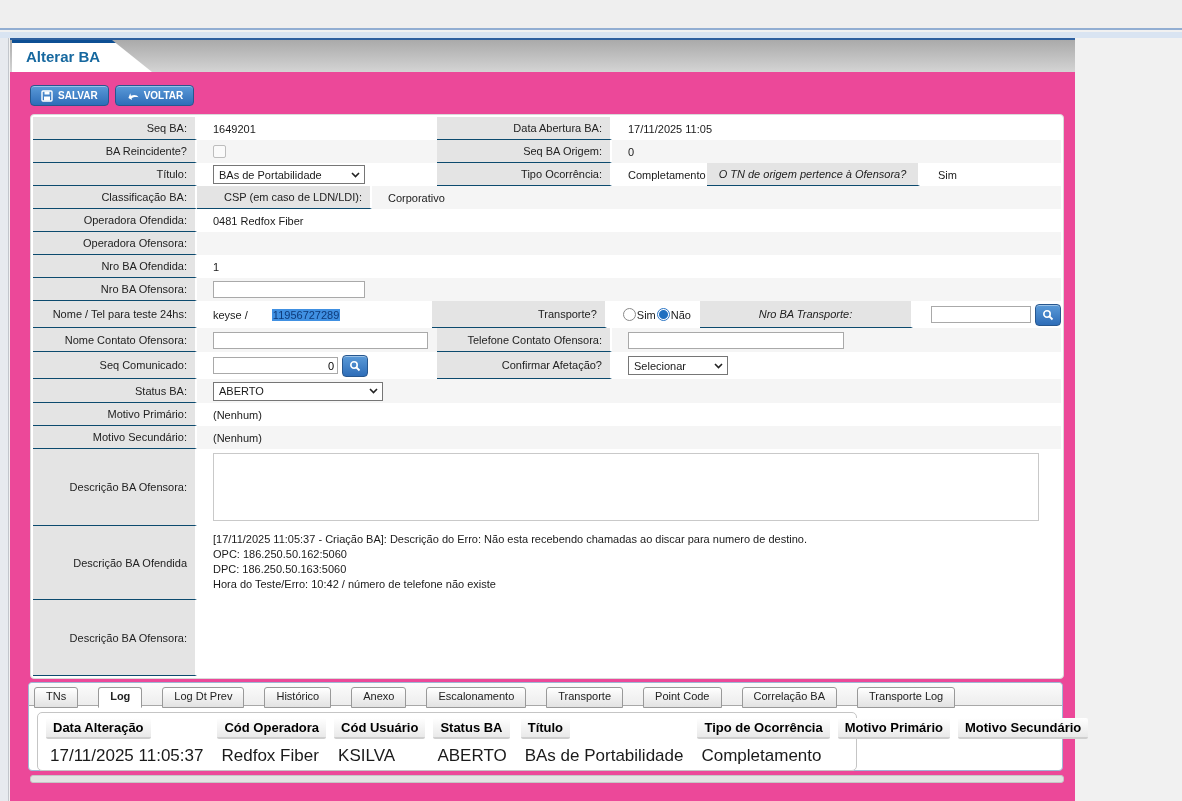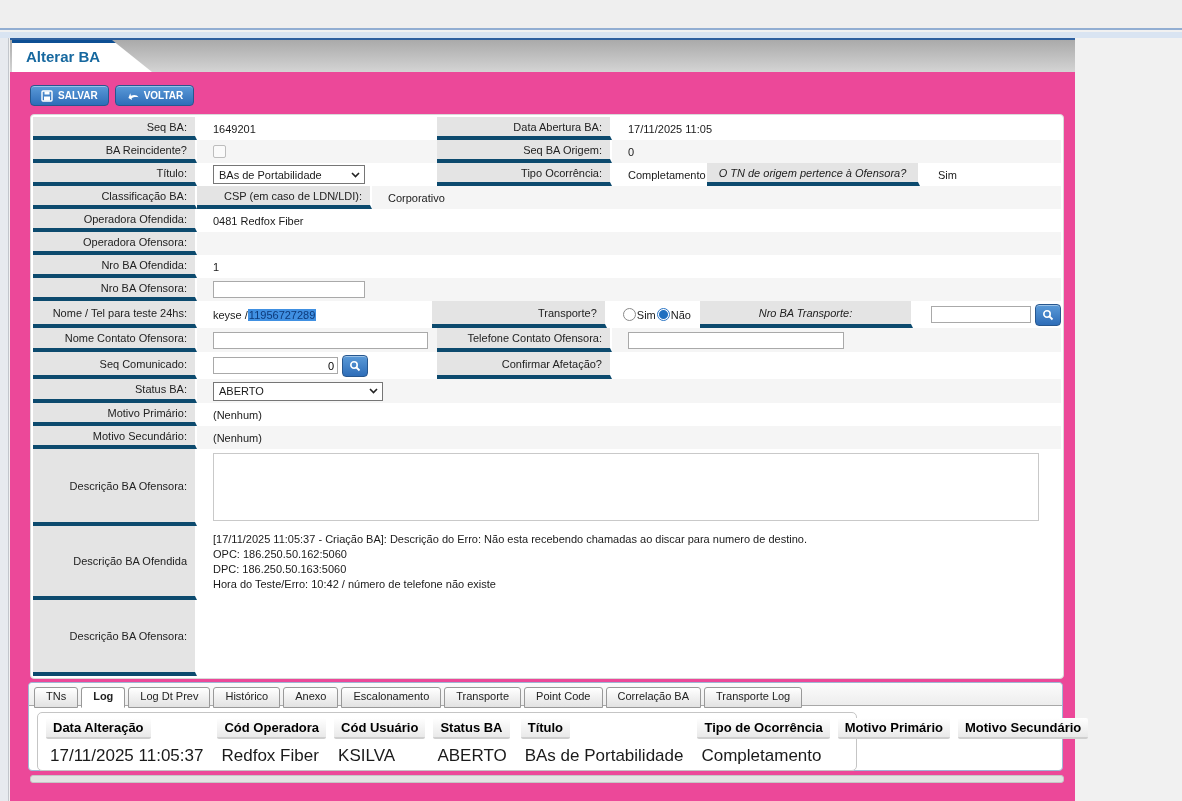--- a/index.html
+++ b/index.html
@@ -28,21 +28,21 @@
     border-radius:4px; color:#fff; font-size:10px; font-weight:bold; cursor:pointer;
     box-shadow:inset 0 1px 0 rgba(255,255,255,.4); }
 
   
   .form-panel { margin-left:20px; width:1034px; border:1px solid #d9d9d9;
     border-radius:4px; background:#fff; overflow:hidden; padding:2px; }
   .frow { display:flex; width:100%; background:#fff; }
   .frow.alt { background:#f5f5f5; }
   .cell { display:flex; align-items:center; font-size:11px; color:#1a1a1a; }
   .lbl { background:#e4e4e4; justify-content:flex-end; text-align:right;
-    padding-right:8px; border-right:2px solid #fff; border-bottom:4px solid #0c4a6e;
+    padding-right:8px; border-right:2px solid #fff; border-bottom:1px solid #0c4a6e;
     color:#222; flex:none; }
   .lblL { width:164px; } .valL { width:240px; padding-left:16px; }
   .lblR { width:175px; } .valR { width:95px; padding-left:16px; }
   .lblM { width:213px; justify-content:center; padding-right:0;font-style:italic; }
   .valRR { flex:1; padding-left:18px; }
   .h23 { height:23px; } .h24 { height:24px; } .h27 { height:27px; }
 
   input[type=text] { height:17px; border:1px solid #a9a9a9; background:#fff;
     font-size:11px; font-family:"Liberation Sans",sans-serif; padding:0 3px; }
   .sel { height:19px; border:1px solid #767676; background:#fff; display:inline-flex;
@@ -50,29 +50,29 @@
     cursor:pointer; }
   .chk { width:13px; height:13px; border:1px solid #bdbdbd; background:#fafafa;
     display:inline-block; border-radius:2px; }
   .radio { width:13px; height:13px; border:1px solid #8a8a8a; border-radius:50%;
     background:#fff; display:inline-block; }
   .radio.on { border-color:#2a74c4; background:radial-gradient(circle at 50% 50%, #1f6fc0 0 4px, #fff 5px); }
   .search-btn { width:26px; height:22px; border:1px solid #27578f; border-radius:4px;
     background:linear-gradient(180deg,#5a9ad8,#2e6db8); display:inline-flex;
     align-items:center; justify-content:center; cursor:pointer; margin-left:4px;
     box-shadow:inset 0 1px 0 rgba(255,255,255,.4); }
-  .hl { background:#4090e2; color:#0d3a7a; padding:0 1px; }
+  .hl { background:#4090e2; color:#0d3a7a; padding:0 1px;margin-left:24px; }
   textarea { width:826px; height:68px; border:1px solid #c9c9c9; resize:none;
     font-family:"Liberation Sans",sans-serif; font-size:11px; background:#fff; }
   .desc-lines { font-size:11px; line-height:15px; color:#1a1a1a; padding:6px 0; }
 
   
   .tabs-wrap { margin:3px 0 0 18px; width:1035px; border:1px solid #9fb6d4;
     border-radius:4px; background:#fff; height:89px; }
-  .tab-bar { display:flex; gap:3px; padding:3px 5px 0 5px; height:23px;
+  .tab-bar { display:flex; gap:20px; padding:3px 5px 0 5px; height:23px;
     background:linear-gradient(#fcfcfc,#ededed); border-bottom:1px solid #a8a8a8;
     border-radius:4px 4px 0 0; }
   .tab { background:linear-gradient(#ffffff,#e2e2e2); border:1px solid #999;
     border-radius:3px 3px 0 0; padding:2px 11px 0; font-size:11px; color:#222;
     cursor:pointer; position:relative; top:1px; height:21px; }
   .tab.active { background:#fff; font-weight:bold; border-bottom-color:#fff; z-index:2; }
 
   .log-box { margin:6px 0 0 8px; width:820px; min-height:56px; border:1px solid #c5c5c5;
     border-radius:5px; background:#fff; padding:2px 4px; }
   table.log { border-collapse:collapse; }
@@ -234,20 +234,30 @@
         <span class="search-btn">
           <span>
               <svg width="12" height="12" viewBox="0 0 12 12">
                 <circle cx="5" cy="5" r="3.2" fill="none" stroke="#fff" stroke-width="1.6"></circle>
                 <line x1="7.5" y1="7.5" x2="10.5" y2="10.5" stroke="#fff" stroke-width="1.8"></line>
               </svg>
             </span>
         </span>
       </div>
       <div class="cell lbl lblR h27">Confirmar Afetação?</div>
+      <div class="cell valR" style="width:420px">
+        <div class="sel" style="width:100px">
+          <span>Selecionar</span>
+          <span>
+              <svg width="9" height="6" viewBox="0 0 9 6">
+                <path d="M1 1 L4.5 4.5 L8 1" fill="none" stroke="#222" stroke-width="1.6"></path>
+              </svg>
+            </span>
+        </div>
+      </div>
       <div class="cell valRR"></div>
     </div>
 
     <div class="frow h24 alt">
       <div class="cell lbl lblL h24">Status BA:</div>
       <div class="cell valL" style="width:860px">
         <div class="sel" style="width:170px">
           <span>ABERTO</span>
           <span>
               <svg width="9" height="6" viewBox="0 0 9 6">

